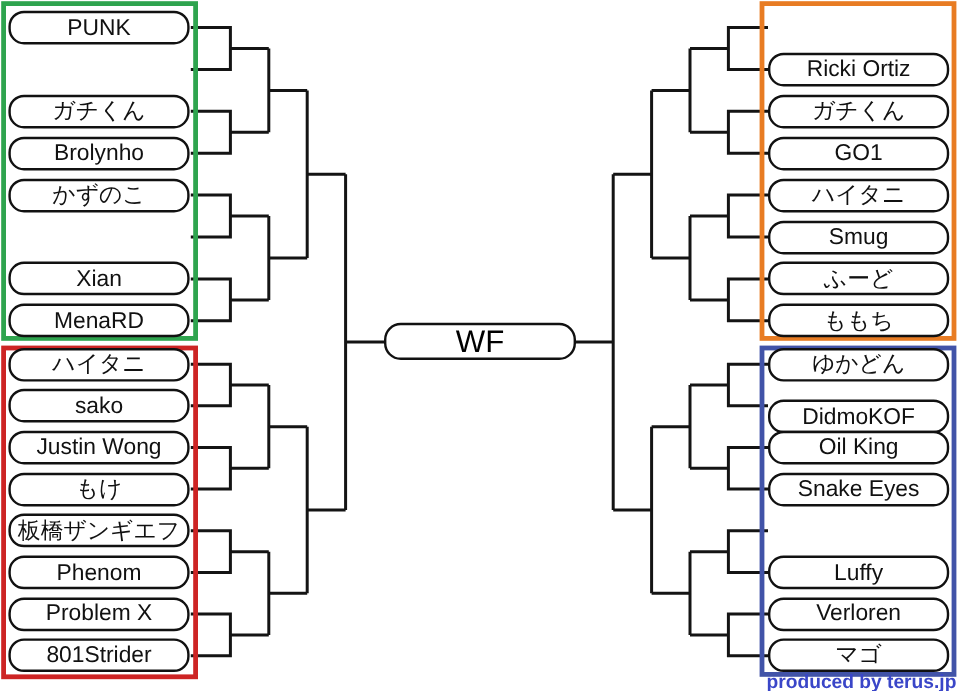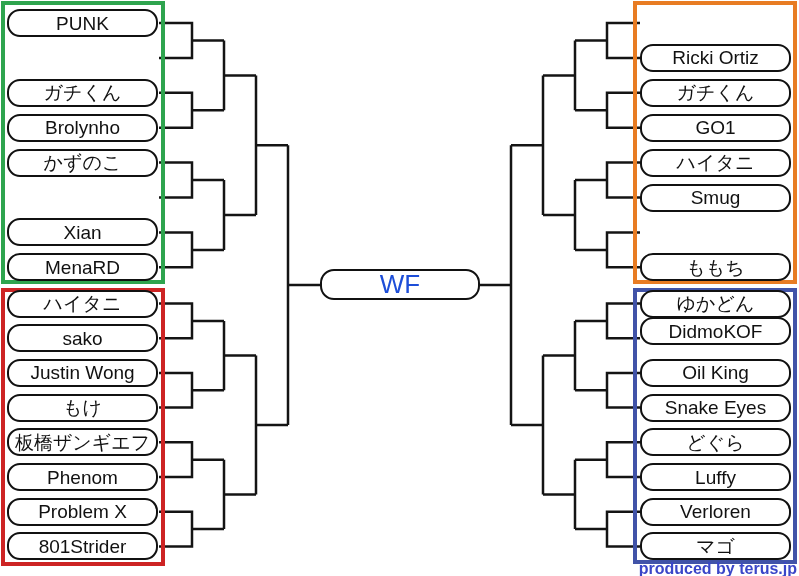--- a/index.html
+++ b/index.html
@@ -59,21 +59,21 @@
     left: 320px; top: 269px;
     width: 160px; height: 31px;
     box-sizing: border-box;
     background: #ffffff;
     border: 2.5px solid #111111;
     border-radius: 14px;
     display: flex;
     align-items: center;
     justify-content: center;
     font-size: 26px;
-    color: #1d4ed8;
+    color: #000000;
     z-index: 3;
   }
   .credit {
     position: absolute;
     right: 2px;
     top: 560px;
     font-size: 16px;
     font-weight: bold;
     z-index: 4;
     white-space: nowrap;
@@ -108,27 +108,27 @@
   <div class="pbox side-l" style="top:428.3px">板橋ザンギエフ</div>
   <div class="pbox side-l" style="top:463px">Phenom</div>
   <div class="pbox side-l" style="top:497.7px">Problem X</div>
   <div class="pbox side-l" style="top:532.4px">801Strider</div>
 
   <div class="pbox side-r" style="top:43.9px">Ricki Ortiz</div>
   <div class="pbox side-r" style="top:78.8px">ガチくん</div>
   <div class="pbox side-r" style="top:113.7px">GO1</div>
   <div class="pbox side-r" style="top:148.6px">ハイタニ</div>
   <div class="pbox side-r" style="top:183.5px">Smug</div>
+  <div class="pbox side-r" style="top:218.4px">ふーど</div>
   <div class="pbox side-r" style="top:253.3px">ももち</div>
 
   <div class="pbox side-r" style="top:289.5px">ゆかどん</div>
-  <div class="pbox side-r" style="top:317px">DidmoKOF</div>
+  <div class="pbox side-r" style="top:333px">DidmoKOF</div>
   <div class="pbox side-r" style="top:358.9px">Oil King</div>
   <div class="pbox side-r" style="top:393.6px">Snake Eyes</div>
-  <div class="pbox side-r" style="top:428.3px">どぐら</div>
   <div class="pbox side-r" style="top:463px">Luffy</div>
   <div class="pbox side-r" style="top:497.7px">Verloren</div>
   <div class="pbox side-r" style="top:532.4px">マゴ</div>
 
   <div class="final-box">WF</div>
 
   <div class="credit" style="color: rgb(58, 70, 200);">produced by terus.jp</div>
 
 </div>
 

